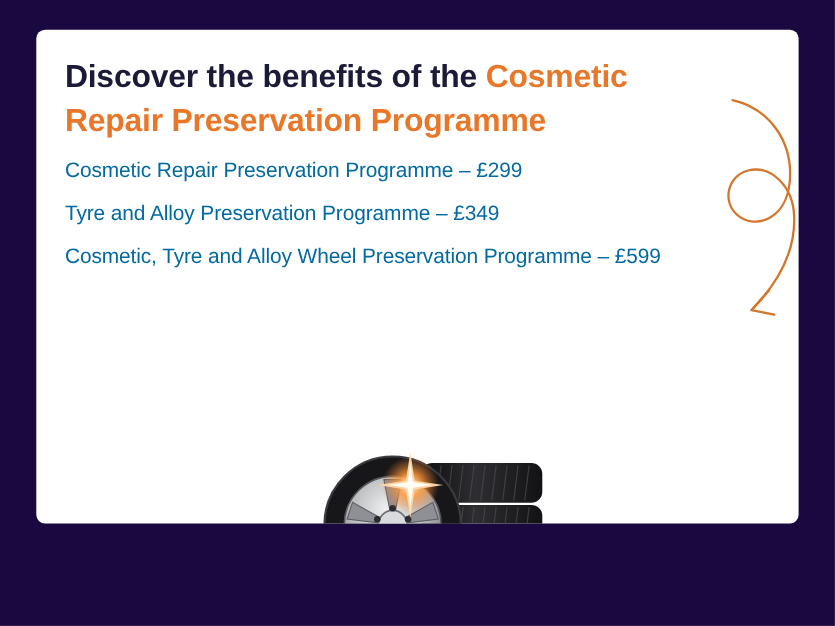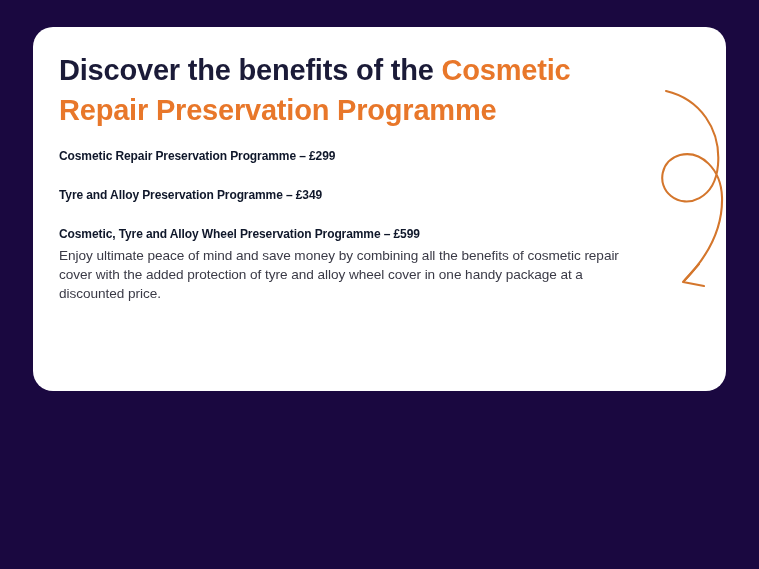--- a/index.html
+++ b/index.html
@@ -13,23 +13,23 @@
     font-family: "Liberation Sans", sans-serif;
     overflow: hidden;
     position: relative;
   }
 
   #promo-card {
     position: absolute;
     left: 33px;
     top: 27px;
     width: 693px;
-    height: 364px;
+    height: 449px;
     background: #ffffff;
-    border-radius: 20px;
+    border-radius: 8px;
     overflow: hidden;
   }
 
   
   #headline {
     position: absolute;
     left: 26px;
     top: 23px;
     width: 580px;
     font-size: 29px;
@@ -43,23 +43,23 @@
   
   #sections {
     position: absolute;
     left: 26px;
     top: 119px;
     width: 575px;
   }
   .section { margin-bottom: 19px; }
   .section:last-child { margin-bottom: 12px; }
   .section-title {
-    font-size: 12px;
-    font-weight: bold;
-    color: #0f172a;
+    font-size: 19px;
+    font-weight: normal;
+    color: #0369a1;
     line-height: 20px;
     letter-spacing: -0.1px;
     margin-bottom: 2px;
   }
   .section-body {
     font-size: 13.6px;
     color: #3a3a46;
     line-height: 19.2px;
     letter-spacing: -0.05px;
   }
@@ -120,21 +120,20 @@
     <div class="section">
       <div class="section-title">Cosmetic Repair Preservation Programme – £299</div>
     </div>
 
     <div class="section">
       <div class="section-title">Tyre and Alloy Preservation Programme – £349</div>
     </div>
 
     <div class="section">
       <div class="section-title">Cosmetic, Tyre and Alloy Wheel Preservation Programme – £599</div>
-      <div class="section-body">Enjoy ultimate peace of mind and save money by combining all the benefits of cosmetic repair cover with the added protection of tyre and alloy wheel cover in one handy package at a discounted price.</div>
     </div>
 
   </div>
 
   <svg id="swoosh-arrow" viewBox="0 0 115 235">
     <path d="M41 34 C 75 42, 96 72, 93 108 C 90 142, 62 152, 46 139
              C 31 127, 36 103, 55 98 C 76 93, 96 112, 97 140
              C 98 172, 82 200, 60 223" fill="none" stroke="#d4762c" stroke-width="2.1" stroke-linecap="round"></path>
     <path d="M74 207 L58 225 L79 229" fill="none" stroke="#d4762c" stroke-width="2.1" stroke-linecap="round" stroke-linejoin="round"></path>
   </svg>

